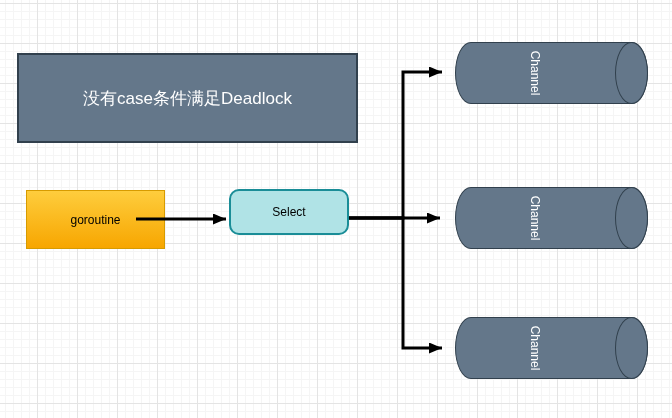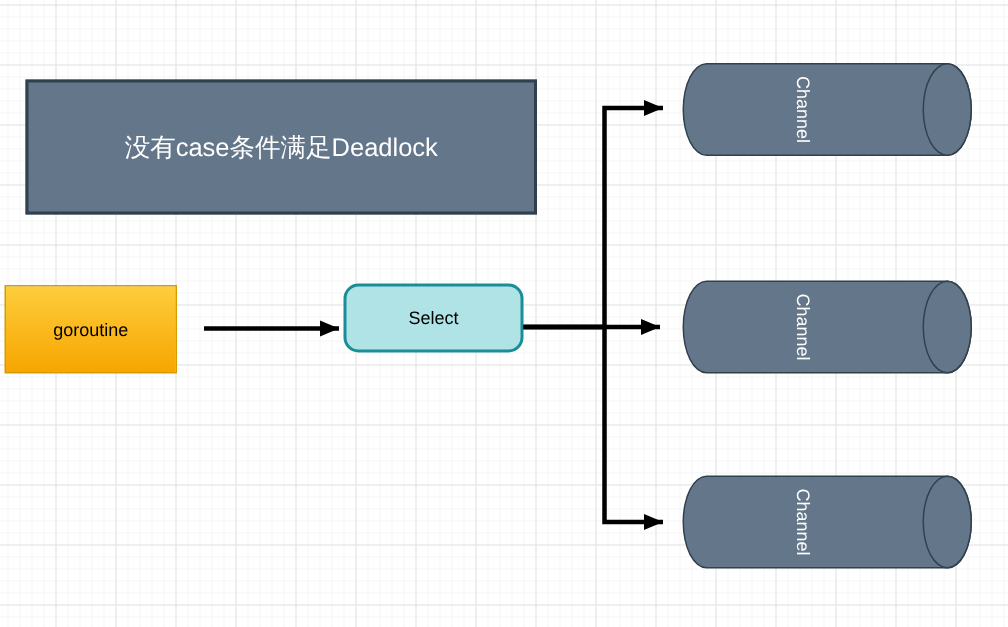--- a/index.html
+++ b/index.html
@@ -25,21 +25,21 @@
   .note {
     left: 17px; top: 53px; width: 341px; height: 90px;
     background: #64778a;
     border: 2px solid #31404d;
     color: #ffffff;
     font-size: 17px;
     text-align: center;
   }
 
   .goroutine {
-    left: 3px; top: 190px; width: 115px; height: 59px;
+    left: 26px; top: 190px; width: 139px; height: 59px;
     background: linear-gradient(to bottom, #fecd3d, #f7a600);
     border: 1px solid #d79b00;
     color: #000000;
     font-size: 12px;
   }
 
   .select {
     left: 229px; top: 189px; width: 120px; height: 46px;
     background: #b0e3e6;
     border: 2px solid #1a8d97;

